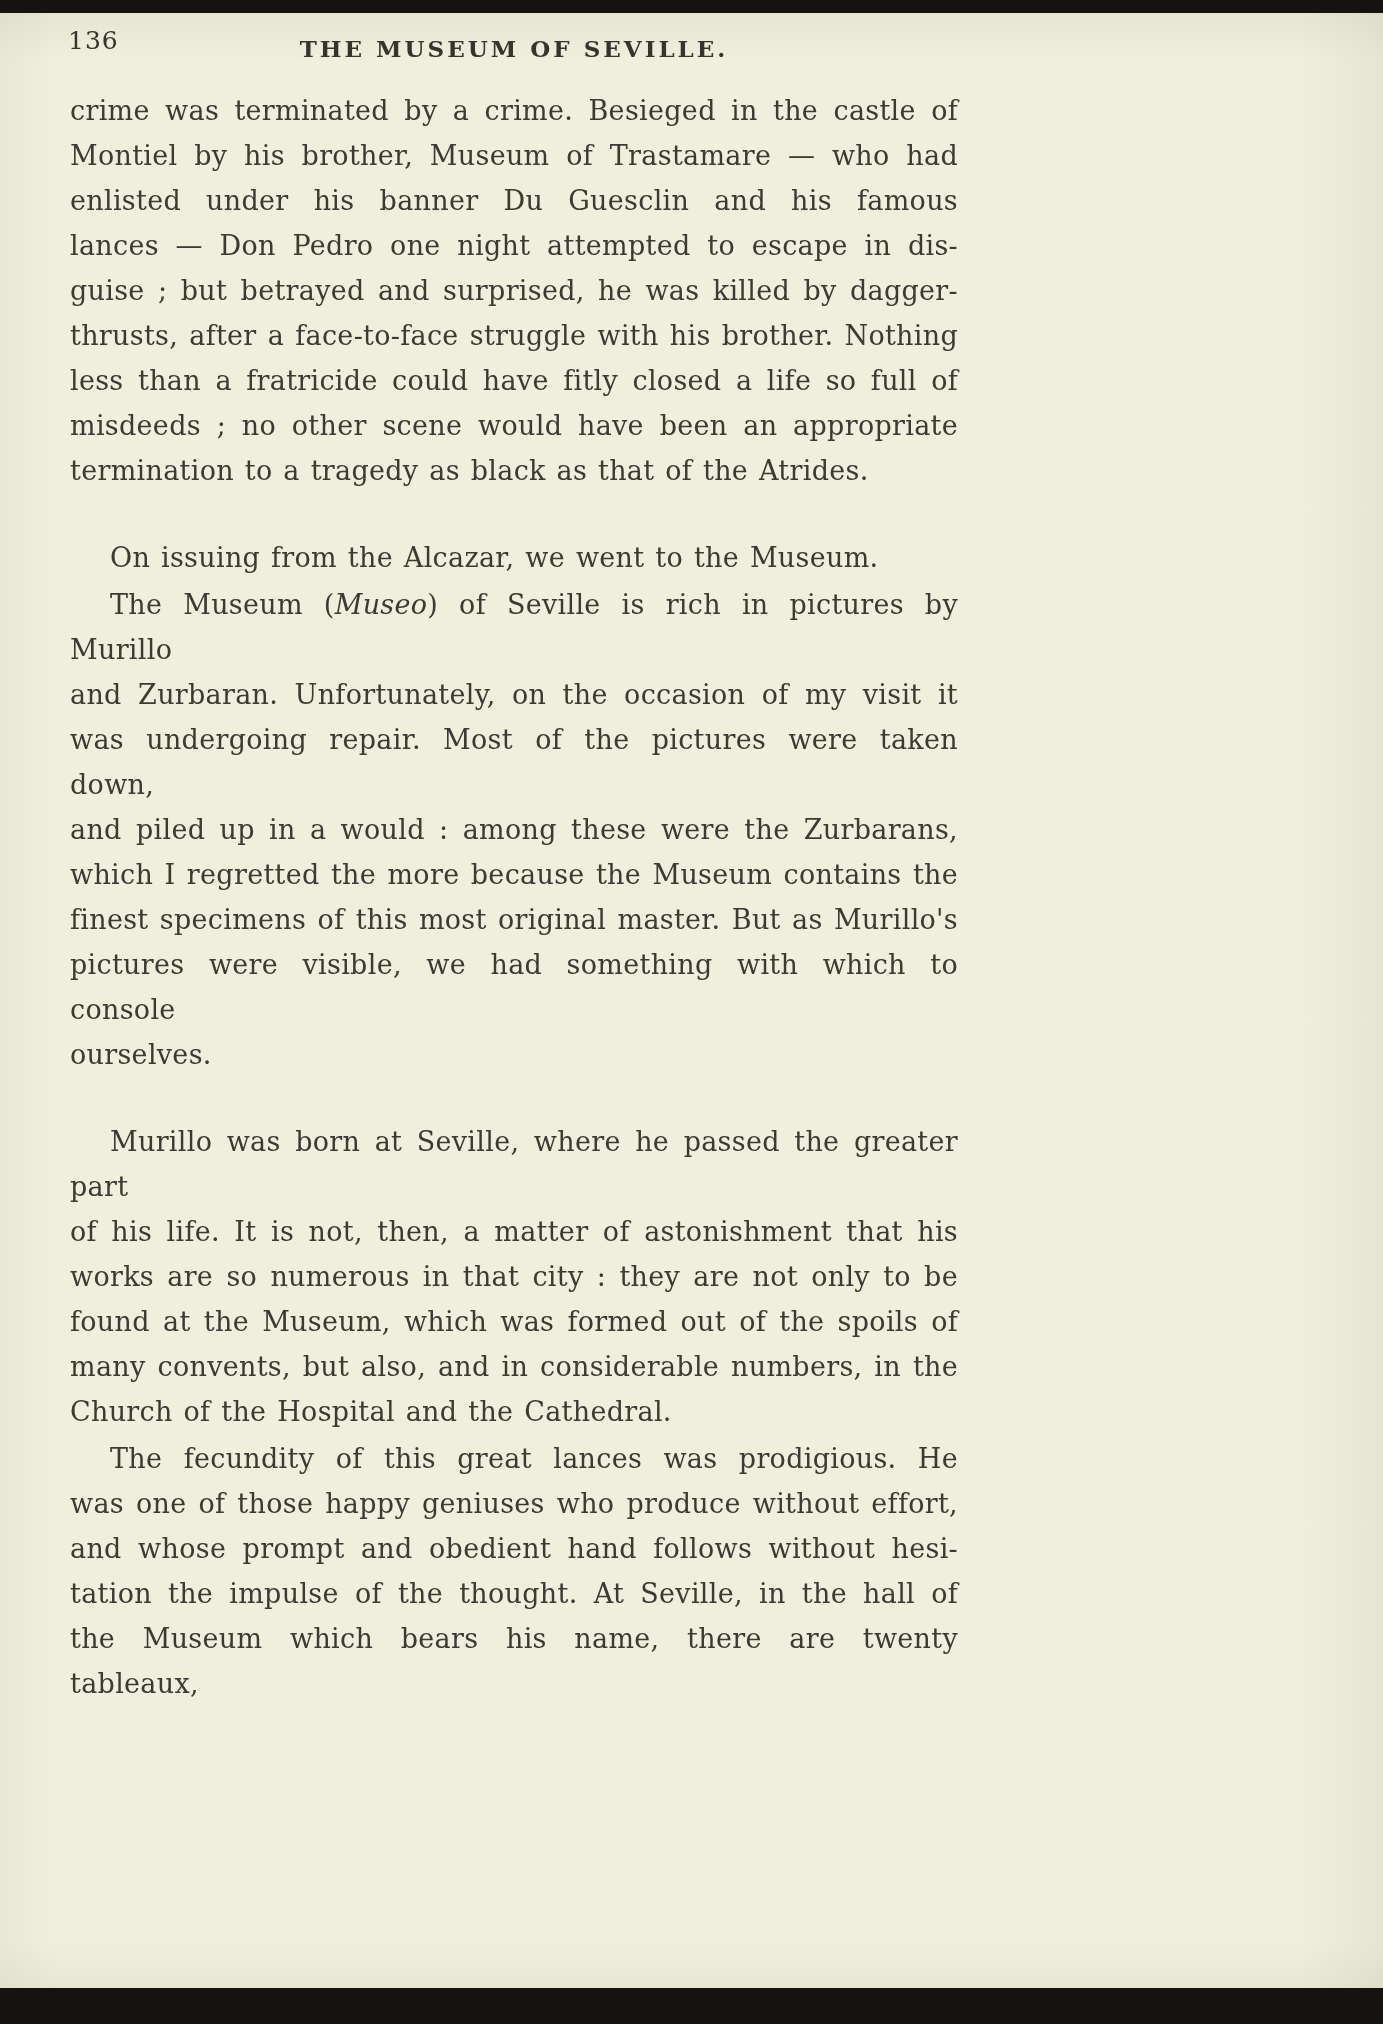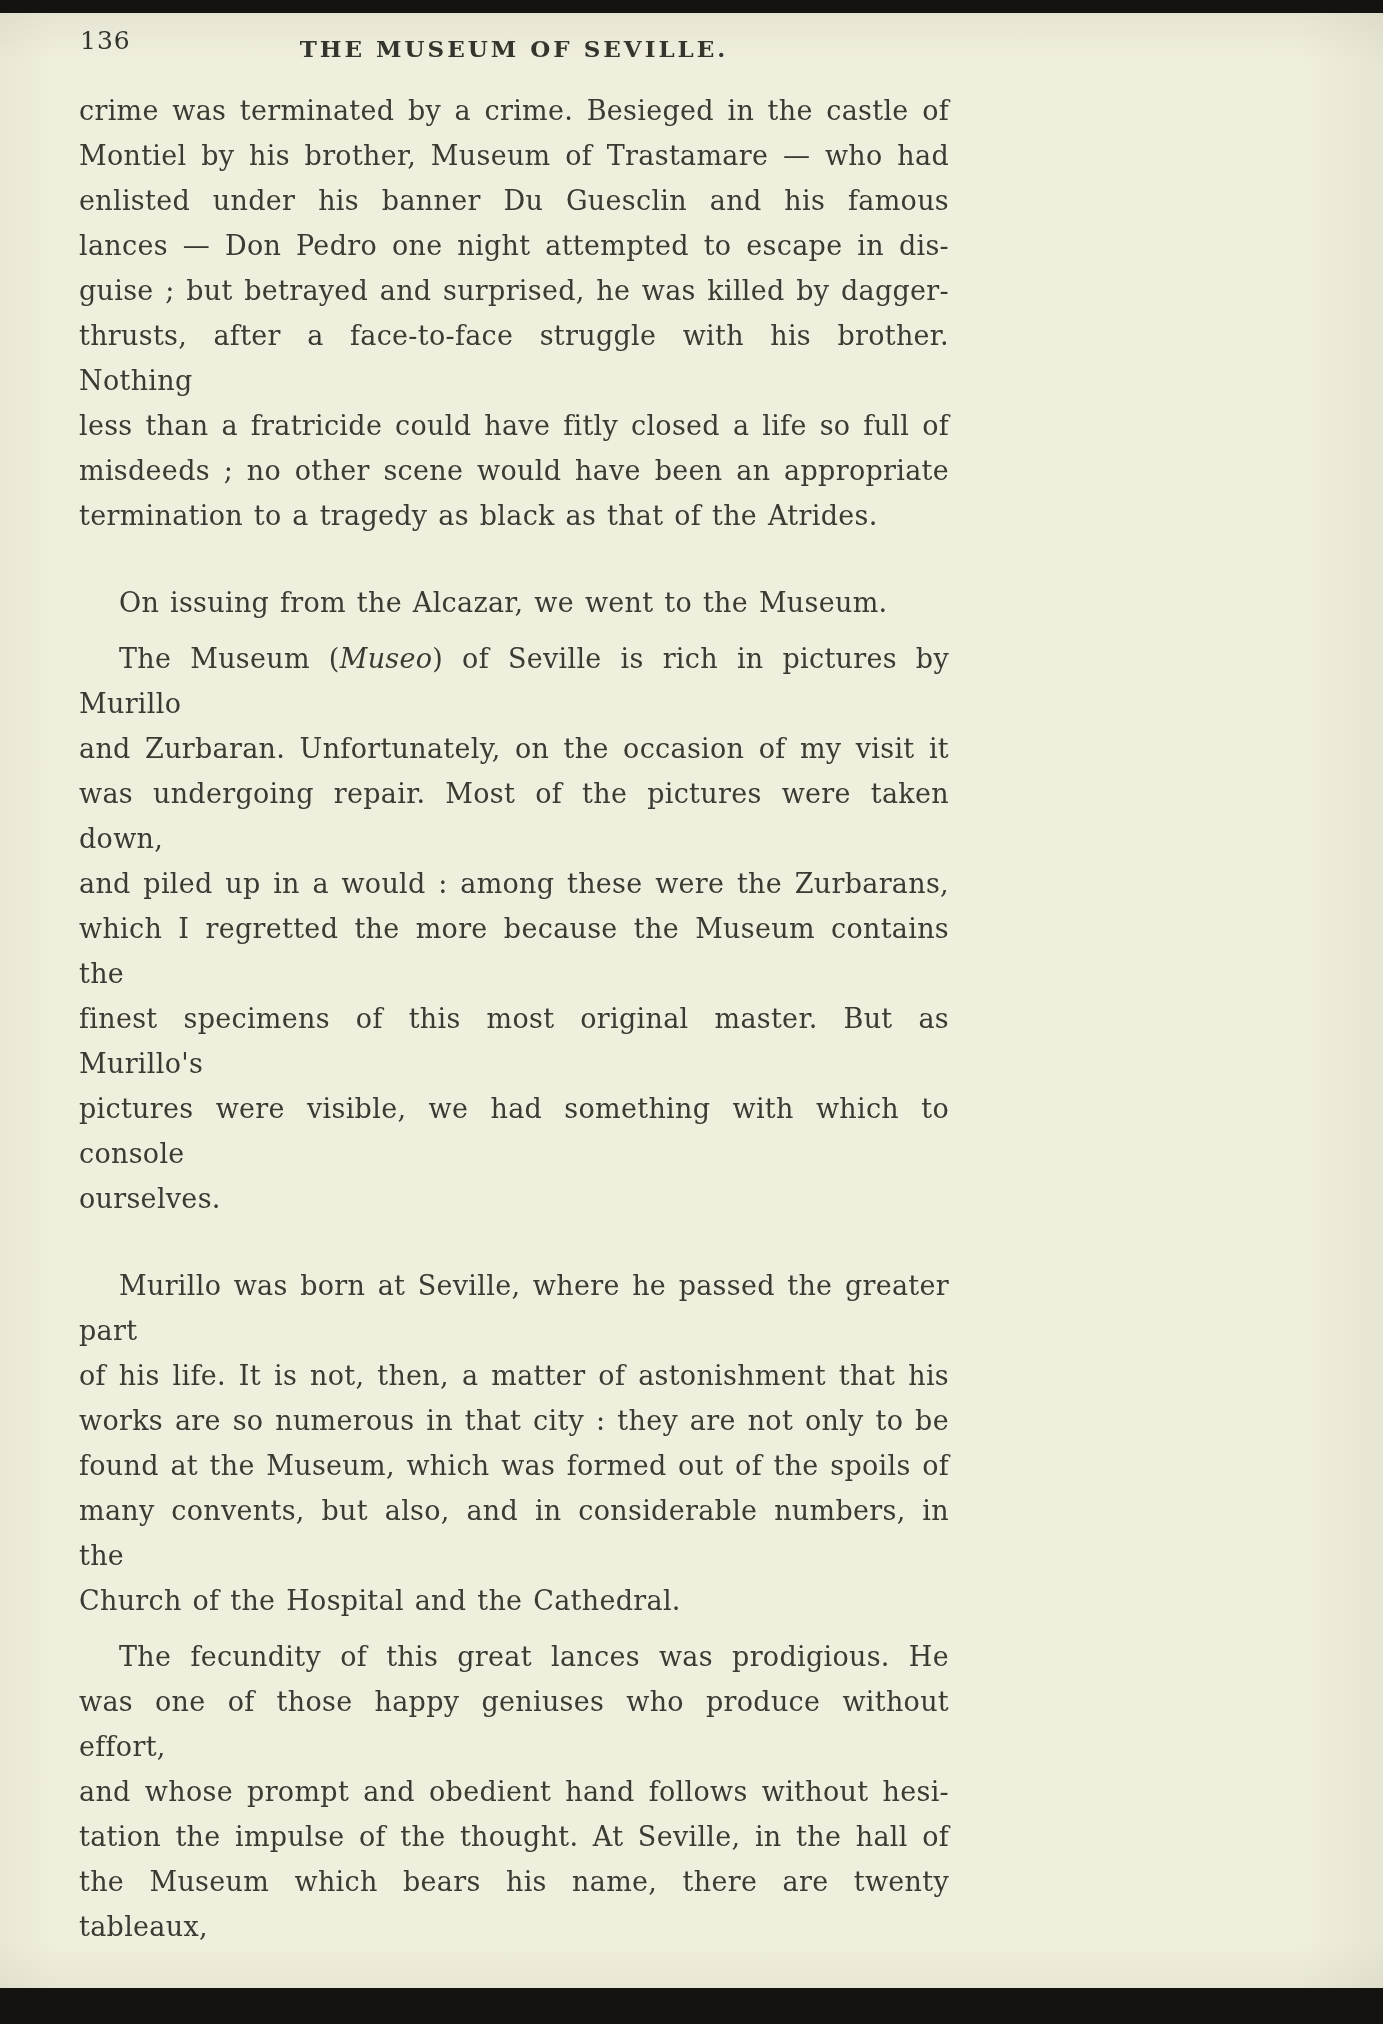--- a/index.html
+++ b/index.html
@@ -46,40 +46,39 @@
     height: 34px;
     margin-bottom: 30px;
   }
   .page-number {
     position: absolute;
     left: 0;
     top: 2px;
     font-size: 25px;
     letter-spacing: 1px;
     color: #35342d;
-    margin-left: 12px;
   }
   .head-title {
     position: absolute;
     left: 0;
     right: 0;
     top: 2px;
     text-align: center;
     font-size: 23px;
     font-weight: bold;
     letter-spacing: 3px;
     color: #35342d;
     margin-top: 9px;
   }
   .text-block {
     font-size: 27px;
     line-height: 45px;
     letter-spacing: 0.3px;
   }
-  .paragraph { margin: 11px; }
+  .paragraph { margin: 2px; }
   .paragraph.space-before { margin-top: 42px; }
   .line {
     text-align: justify;
     text-align-last: justify;
     word-spacing: 2px;
     white-space: normal;
   }
   .line.last {
     text-align-last: left;
   }

